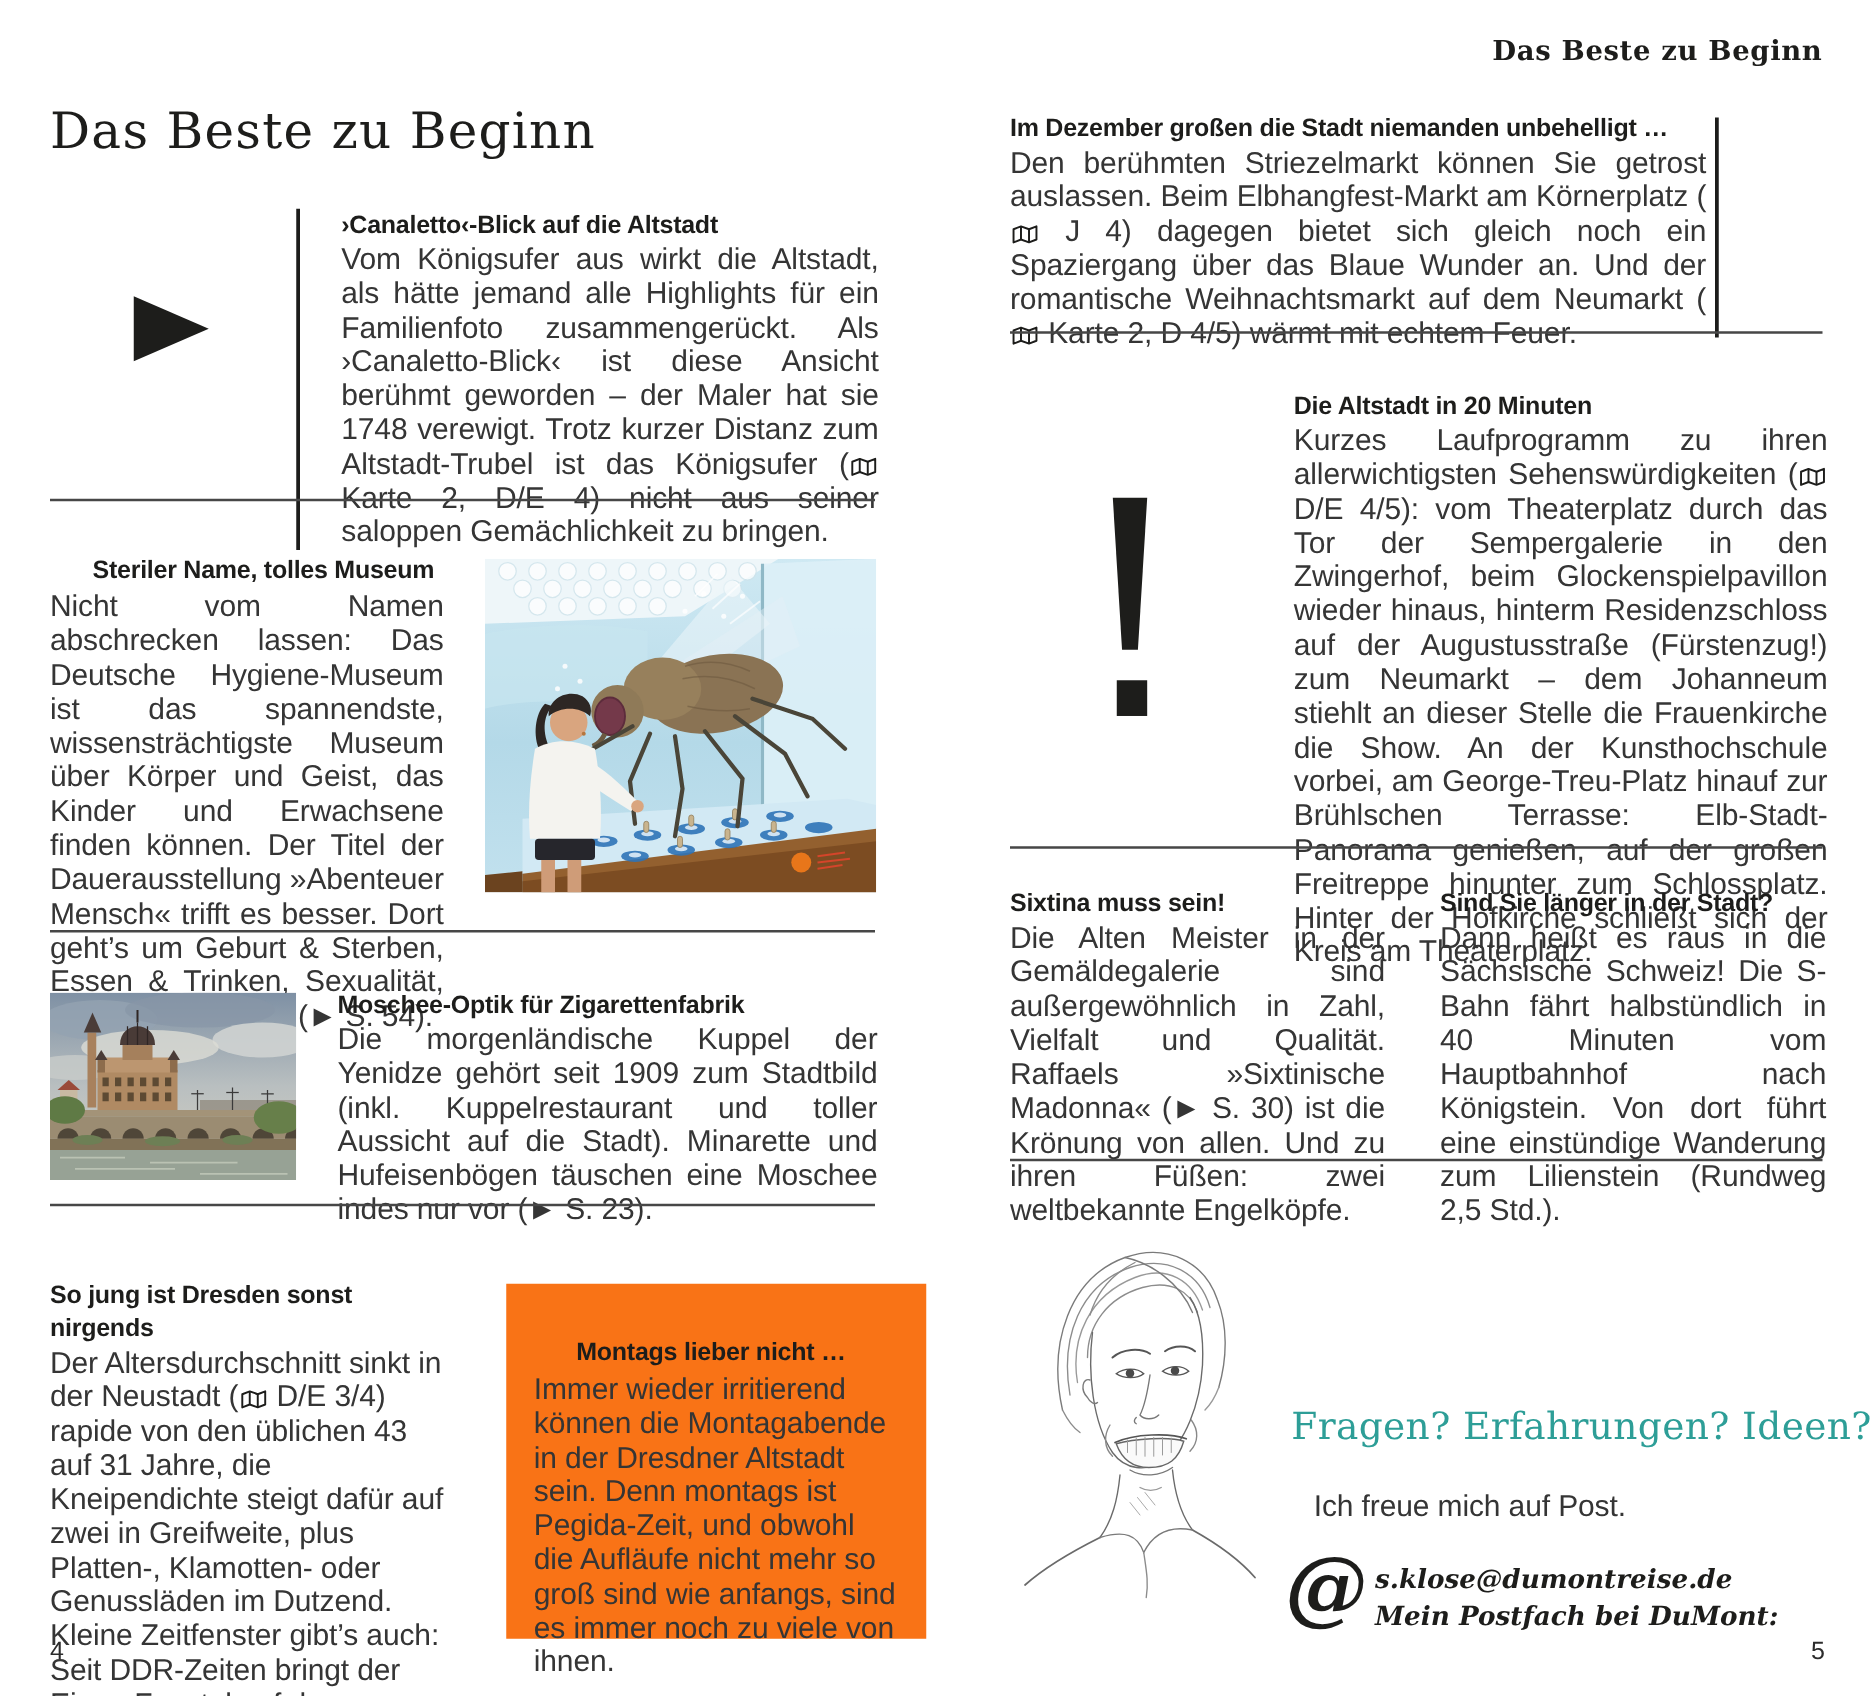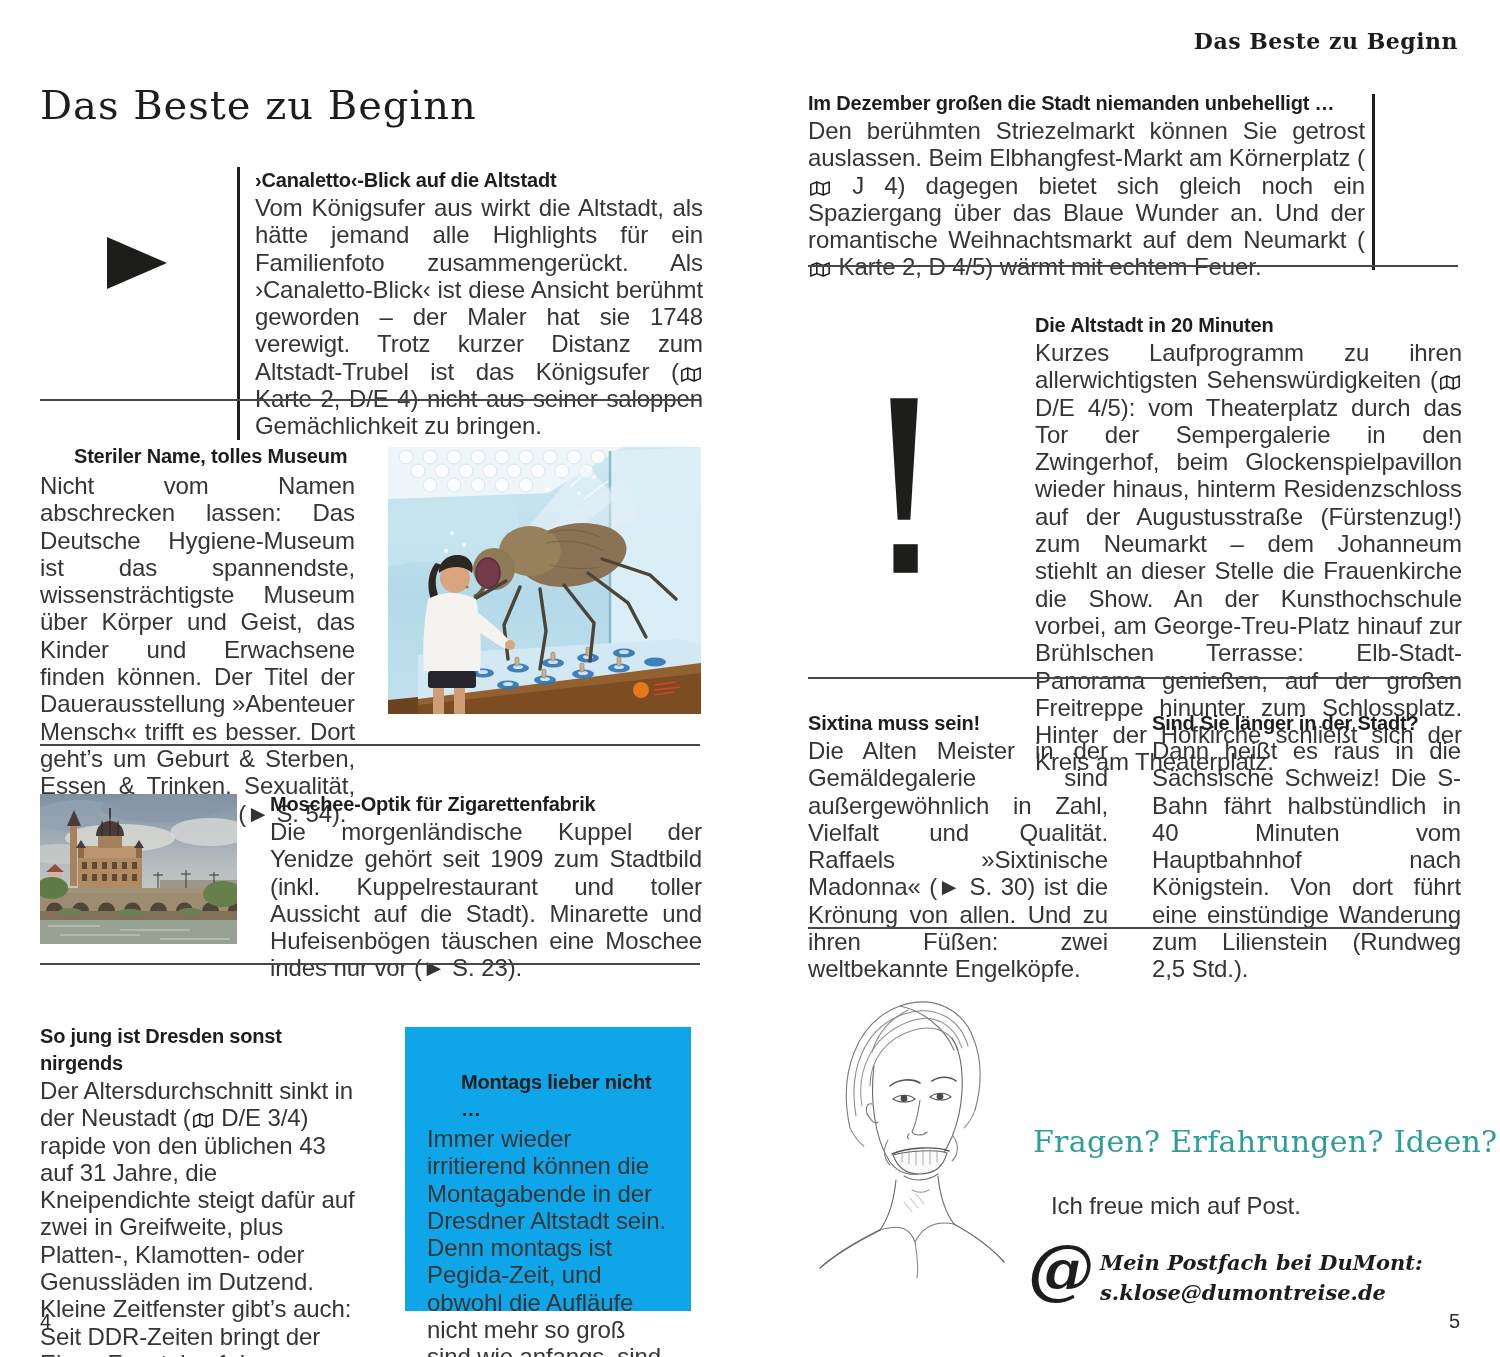--- a/index.html
+++ b/index.html
@@ -11,27 +11,27 @@
   .just{text-align:justify;}
   .rule{position:absolute;height:2px;background:#474747;}
   .vbar{position:absolute;width:3px;background:#1d1d1b;}
   .mapic{width:22px;height:17px;display:inline-block;vertical-align:-3px;margin:0 1px;}
   
   .title{position:absolute;left:40px;top:82px;font-family:"DejaVu Serif","Liberation Serif",serif;
          font-size:40px;letter-spacing:1px;color:#1d1d1b;font-weight:500;margin:0;}
   .tri{position:absolute;left:107px;top:237px;width:0;height:0;
        border-left:60px solid #1d1d1b;border-top:26px solid transparent;border-bottom:26px solid transparent;}
   .canaletto{position:absolute;left:237px;top:167px;width:466px;border-left:3px solid #1d1d1b;
-             padding-left:15px;box-sizing:border-box;}
+             padding-left:33px;box-sizing:border-box;}
   .steriler{position:absolute;left:40px;top:443px;width:315px;}
   .fig{position:absolute;overflow:hidden;}
   .fig svg{display:block;width:100%;height:100%;}
   .moschee{position:absolute;left:270px;top:791px;width:432px;}
   .sojung{position:absolute;left:40px;top:1023px;width:320px;}
-  .tealbox{position:absolute;left:405px;top:1027px;width:286px;height:284px;background:#0ea5e9;
+  .tealbox{position:absolute;left:405px;top:1027px;width:336px;height:284px;background:#f97316;
            padding:42px 22px 0 22px;box-sizing:border-box;}
   .pnum{position:absolute;font-size:20px;color:#2c2c2c;}
   
   .runhead{position:absolute;left:808px;top:28px;width:650px;text-align:right;margin:0;
            font-family:"DejaVu Serif","Liberation Serif",serif;font-weight:700;font-size:22px;
            letter-spacing:.5px;color:#1d1d1b;}
   .dezember{position:absolute;left:808px;top:90px;width:557px;}
   .altstadt{position:absolute;left:1035px;top:312px;width:427px;}
   .excl{position:absolute;left:886px;top:396px;width:36px;height:172px;}
   .colsix{position:absolute;left:808px;top:710px;width:300px;}
@@ -421,19 +421,19 @@
       </g>
     </svg>
   </figure>
 
 
   <h2 class="ctah">Fragen? Erfahrungen? Ideen?</h2>
   <p class="body ctasub" style="margin:16px;">Ich freue mich auf Post.</p>
 
   <div class="at">@</div>
   <div class="contact">
+    <div>s.klose@dumontreise.de</div>
     <div>Mein Postfach bei DuMont:</div>
-    <div>s.klose@dumontreise.de</div>
   </div>
 
   <div class="pnum" style="left:1440px;top:1310px;width:20px;text-align:right;">5</div>
 
 </div>
 
 </body></html>

